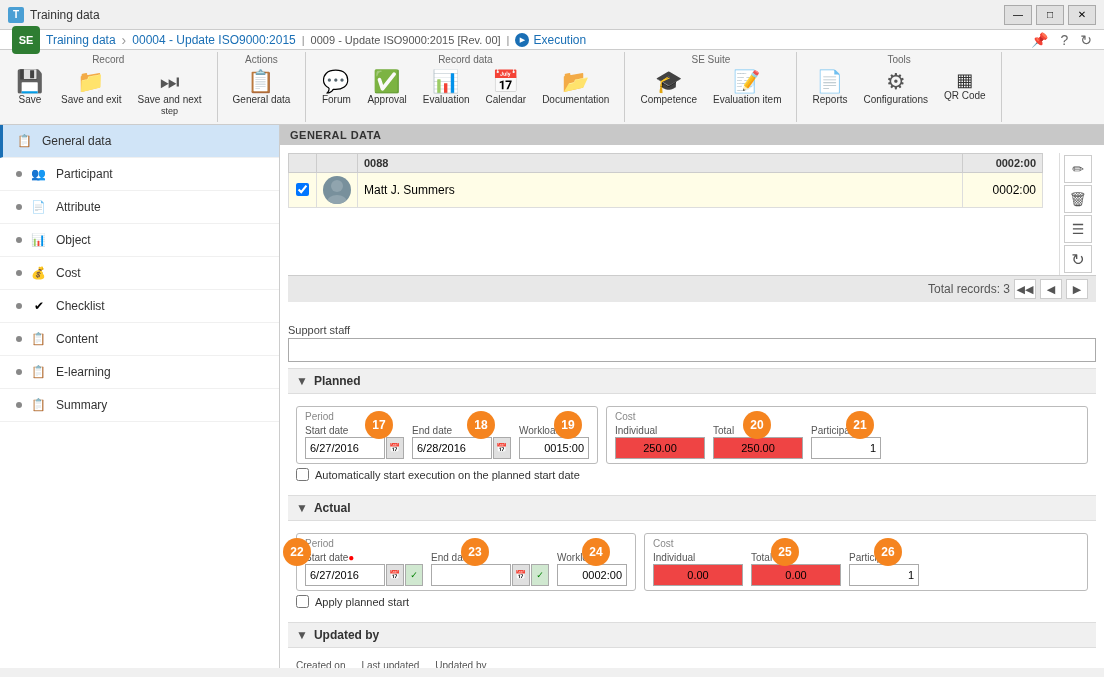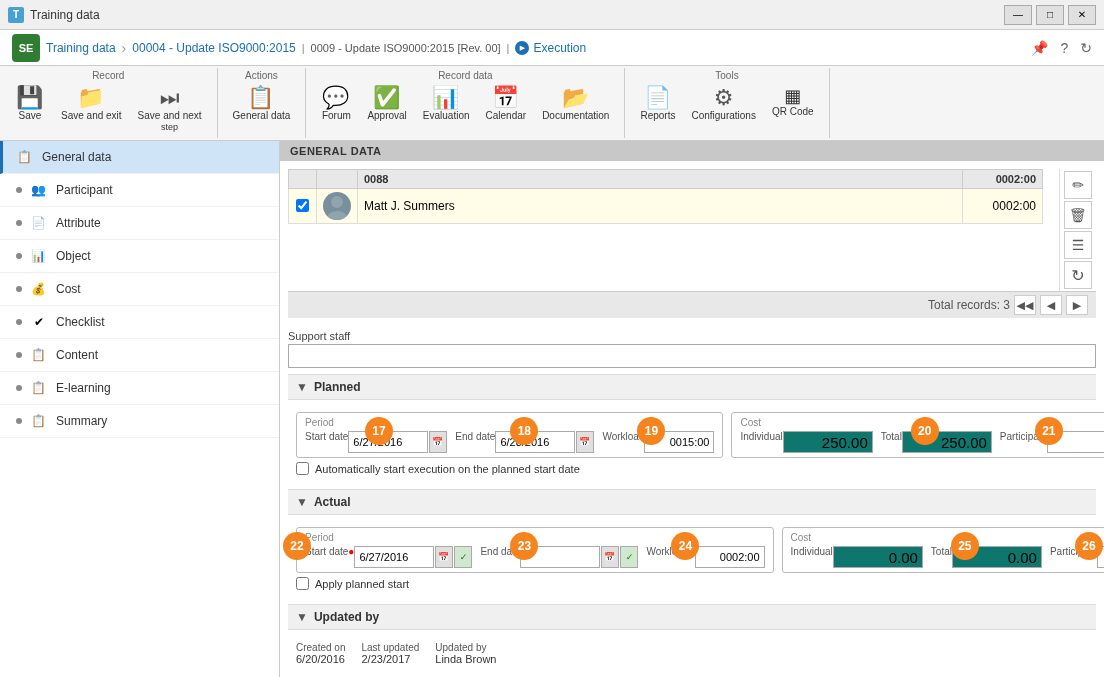--- a/index.html
+++ b/index.html
@@ -15,21 +15,21 @@
       border-bottom: 1px solid #ccc;
     }
     .title-bar-icon { width: 16px; height: 16px; background: #4a9fd4; border-radius: 2px; margin-right: 6px; display: flex; align-items: center; justify-content: center; color: white; font-size: 10px; font-weight: bold; }
     .title-bar-text { font-size: 12px; color: #333; flex: 1; }
     .title-bar-buttons { display: flex; gap: 4px; }
     .title-bar-btn { width: 28px; height: 20px; background: #e0e0e0; border: 1px solid #aaa; display: flex; align-items: center; justify-content: center; cursor: pointer; font-size: 10px; }
 
     
     .breadcrumb-bar {
       background: white;
-      height: 36px;
+      height: 20px;
       display: flex;
       align-items: center;
       padding: 0 12px;
       border-bottom: 1px solid #ccc;
       gap: 6px;
     }
     .breadcrumb-logo { width: 28px; height: 28px; background: #2e7d32; border-radius: 4px; display: flex; align-items: center; justify-content: center; color: white; font-weight: bold; font-size: 11px; }
     .breadcrumb-sep { color: #999; font-size: 14px; }
     .breadcrumb-link { color: #1a6fb5; font-size: 12px; cursor: pointer; }
     .breadcrumb-divider { color: #888; font-size: 11px; }
@@ -214,21 +214,21 @@
     .period-cost-row { display: flex; gap: 8px; margin: 4px 0; }
     .period-box, .cost-box {
       border: 1px solid #bbb;
       border-radius: 3px;
       padding: 4px 8px;
     }
     .period-box { flex: 0 0 auto; }
     .cost-box { flex: 1; }
     .box-title { font-size: 10px; color: #888; margin-bottom: 3px; }
     .field-row { display: flex; gap: 8px; align-items: flex-end; }
-    .field-item { display: flex; flex-direction: row; }
+    .field-item { display: flex; flex-direction: column; }
     .field-item label { font-size: 10px; color: #555; margin-bottom: 1px; }
     .date-input-wrap { display: flex; align-items: center; gap: 1px; }
     .date-input {
       width: 80px; height: 22px;
       border: 1px solid #aaa;
       padding: 1px 4px;
       font-size: 11px;
       background: white;
     }
     .date-btn {
@@ -244,23 +244,23 @@
       border: 1px solid #aaa;
       padding: 1px 4px;
       font-size: 11px;
       background: white;
       text-align: right;
     }
     .number-input-wide {
       width: 90px; height: 22px;
       border: 1px solid #aaa;
       padding: 1px 4px;
-      font-size: 15px;
-      background: #0f766e;
-      text-align: right;
+      font-size: 11px;
+      background: #ef4444;
+      text-align: center;
     }
 
     .checkbox-row { display: flex; align-items: center; gap: 6px; margin: 4px 0; }
     .checkbox-row input[type=checkbox] { width: 13px; height: 13px; }
     .checkbox-row label { font-size: 11px; color: #333; }
 
     
     .badge-circle {
       width: 28px; height: 28px;
       background: #f5841f;
@@ -374,20 +374,33 @@
           <span class="btn-icon icon-calendar">📅</span>
           <span class="btn-label">Calendar</span>
         </div>
         <div class="toolbar-btn">
           <span class="btn-icon icon-doc">📂</span>
           <span class="btn-label">Documentation</span>
         </div>
       </div>
     </div>
 
+    <div class="toolbar-section">
+      <div class="toolbar-section-label">SE Suite</div>
+      <div class="toolbar-buttons">
+        <div class="toolbar-btn">
+          <span class="btn-icon icon-competence">🎓</span>
+          <span class="btn-label">Competence</span>
+        </div>
+        <div class="toolbar-btn">
+          <span class="btn-icon icon-evalitem">📝</span>
+          <span class="btn-label">Evaluation item</span>
+        </div>
+      </div>
+    </div>
 
     <div class="toolbar-section">
       <div class="toolbar-section-label">Tools</div>
       <div class="toolbar-buttons">
         <div class="toolbar-btn">
           <span class="btn-icon icon-reports">📄</span>
           <span class="btn-label">Reports</span>
         </div>
         <div class="toolbar-btn">
           <span class="btn-icon icon-config">⚙</span>
@@ -498,21 +511,21 @@
         </div>
       </div>
 
       <div class="pagination-bar">
         <span>Total records: 3</span>
         <div class="pag-btn">◀◀</div>
         <div class="pag-btn">◀</div>
         <div class="pag-btn">▶</div>
       </div>
 
-      <div class="field-group" style="margin-top:12px;">
+      <div class="field-group" style="margin-top:22px;">
         <div class="field-label">Support staff</div>
         <input class="field-input" type="text" value="" style="">
       </div>
 
       <div class="section-toggle">
         <span class="section-toggle-arrow">▼</span>
         <span class="section-toggle-label">Planned</span>
       </div>
 
       <div style="padding: 4px 8px; position:relative;">

